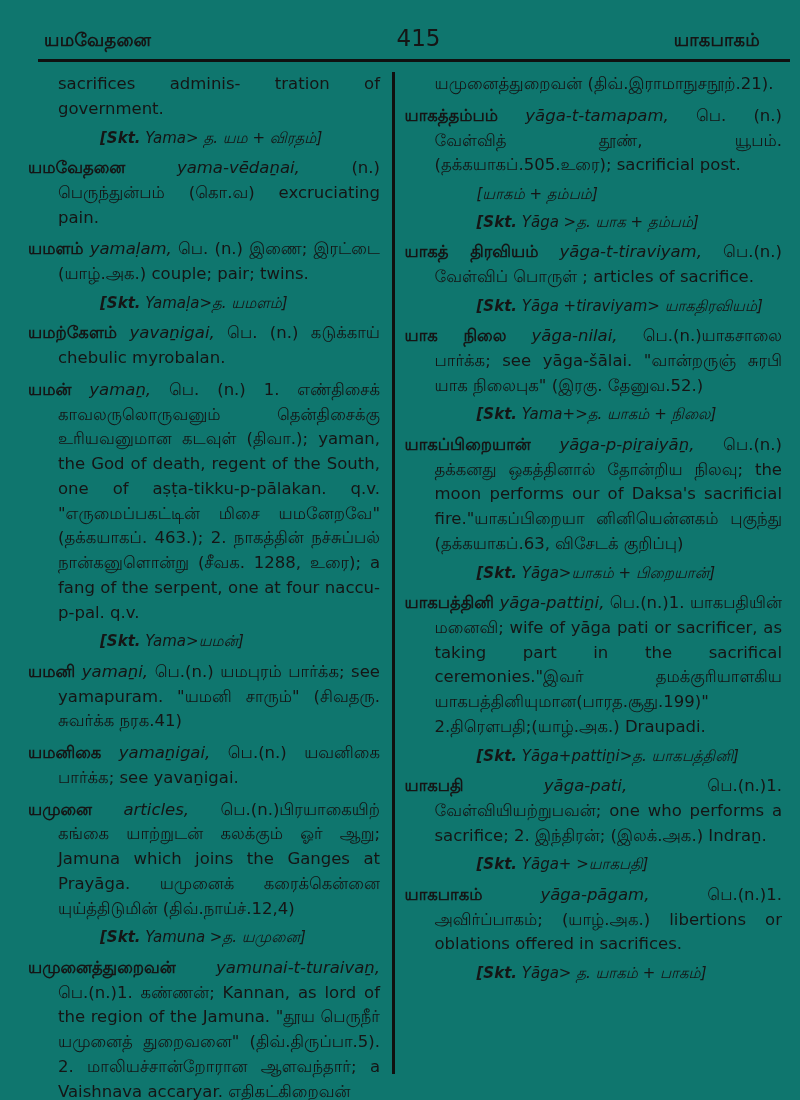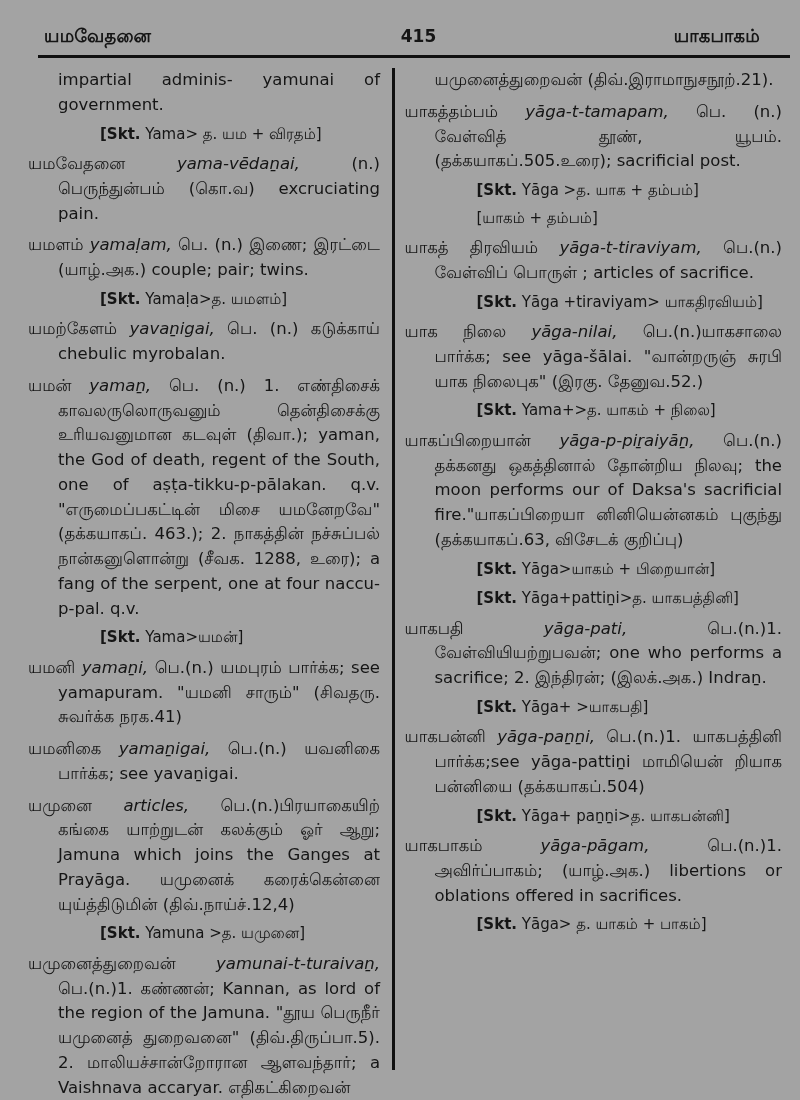--- a/index.html
+++ b/index.html
@@ -3,62 +3,63 @@
 <meta charset="utf-8">
 <style>
   html,body{margin:0;padding:0;}
   body{
     width:800px;height:1100px;
     background:#ffffff;
     font-family:"DejaVu Sans","Liberation Sans",sans-serif;
     color:#151515;
     overflow:hidden;
   }
-  .page{width:800px;height:1100px;position:relative;background:#a3a3a3;}
+  .page{width:800px;height:1100px;position:relative;background:#0f766e;}
   .page-header{
     display:flex;justify-content:space-between;align-items:baseline;
     padding:25px 40px 4px 44px;
   }
   .header-word{font-weight:bold;font-size:18px;letter-spacing:.2px;}
-  .page-number{font-size:17px;font-weight:700;transform:translateX(6px);}
+  .page-number{font-size:23px;font-weight:400;transform:translateX(6px);}
   .rule{border-top:3px solid #101010;margin:2px 10px 0 38px;}
   .columns{display:flex;align-items:stretch;padding:10px 18px 0 28px;}
   .col{font-size:16.5px;line-height:1.5;}
   .col-left{width:352px;}
   .col-right{flex:1;padding-left:10px;}
   .divider{width:2.5px;background:#101010;margin-left:12px;height:1002px;}
   .entry{margin:0 0 7px 0;}
   .entry-text{
     margin:0;
     padding-left:30px;text-indent:-30px;
     text-align:justify;
   }
   .entry-text.continuation{padding-left:30px;text-indent:0;}
-  .hw{font-weight:normal;}
+  .hw{font-weight:bold;}
   .tr{font-style:italic;}
   .ety{
     margin:5px 0 5px 72px;
+    font-style:italic;
     font-size:15px;
   }
   .ety b{font-weight:bold;}
 </style>
 </head>
 <body>
 
 <div class="page">
   <div class="page-header">
     <span class="header-word">யமவேதனை</span>
     <span class="page-number">415</span>
     <span class="header-word">யாகபாகம்</span>
   </div>
   <div class="rule"></div>
   <div class="columns">
     <div class="col col-left" id="col-left">
         <div class="entry">
-          <p class="entry-text continuation"><span class="body">impartial adminis- yamunai of government.</span></p>
+          <p class="entry-text continuation"><span class="body">sacrifices adminis- tration of government.</span></p>
           <p class="ety"><b>[Skt.</b> Yama&gt; த. யம + விரதம்]</p>
         </div>
         <div class="entry">
           <p class="entry-text"><b class="hw">யமவேதனை</b> <i class="tr">yama-vēdaṉai, </i><span class="body">(n.) பெருந்துன்பம் (கொ.வ) excruciating pain.</span></p>
         </div>
         <div class="entry">
           <p class="entry-text"><b class="hw">யமளம்</b> <i class="tr">yamaḷam, </i><span class="body">பெ. (n.) இணை; இரட்டை (யாழ்.அக.) couple; pair; twins.</span></p>
           <p class="ety"><b>[Skt.</b> Yamaḷa&gt;த. யமளம்]</p>
         </div>
         <div class="entry">
@@ -82,45 +83,42 @@
           <p class="entry-text"><b class="hw">யமுனைத்துறைவன்</b> <i class="tr">yamunai-t-turaivaṉ, </i><span class="body">பெ.(n.)1. கண்ணன்; Kannan, as lord of the region of the Jamuna. "தூய பெருநீர் யமுனைத் துறைவனை" (திவ்.திருப்பா.5). 2. மாலியச்சான்றோரான ஆளவந்தார்; a Vaishnava accaryar. எதிகட்கிறைவன்</span></p>
         </div>
       </div>
     <div class="divider"></div>
     <div class="col col-right" id="col-right">
         <div class="entry">
           <p class="entry-text continuation"><span class="body">யமுனைத்துறைவன் (திவ்.இராமாநுசநூற்.21).</span></p>
         </div>
         <div class="entry">
           <p class="entry-text"><b class="hw">யாகத்தம்பம்</b> <i class="tr">yāga-t-tamapam, </i><span class="body">பெ. (n.) வேள்வித் தூண், யூபம். (தக்கயாகப்.505.உரை); sacrificial post.</span></p>
+          <p class="ety">[யாகம் + தம்பம்]</p>
           <p class="ety"><b>[Skt.</b> Yāga &gt;த. யாக + தம்பம்]</p>
-          <p class="ety">[யாகம் + தம்பம்]</p>
         </div>
         <div class="entry">
           <p class="entry-text"><b class="hw">யாகத் திரவியம்</b> <i class="tr">yāga-t-tiraviyam, </i><span class="body">பெ.(n.) வேள்விப் பொருள் ; articles of sacrifice.</span></p>
           <p class="ety"><b>[Skt.</b> Yāga +tiraviyam&gt; யாகதிரவியம்]</p>
         </div>
         <div class="entry">
           <p class="entry-text"><b class="hw">யாக நிலை</b> <i class="tr">yāga-nilai, </i><span class="body">பெ.(n.)யாகசாலை பார்க்க; see yāga-šālai. "வான்றருஞ் சுரபி யாக நிலைபுக" (இரகு. தேனுவ.52.)</span></p>
           <p class="ety"><b>[Skt.</b> Yama+&gt;த. யாகம் + நிலை]</p>
         </div>
         <div class="entry">
           <p class="entry-text"><b class="hw">யாகப்பிறையான்</b> <i class="tr">yāga-p-piṟaiyāṉ, </i><span class="body">பெ.(n.) தக்கனது ஒகத்தினால் தோன்றிய நிலவு; the moon performs our of Daksa's sacrificial fire."யாகப்பிறையா னினியென்னகம் புகுந்து (தக்கயாகப்.63, விசேடக் குறிப்பு)</span></p>
           <p class="ety"><b>[Skt.</b> Yāga&gt;யாகம் + பிறையான்]</p>
         </div>
         <div class="entry">
+          <p class="entry-text"><b class="hw">யாகபத்தினி</b> <i class="tr">yāga-pattiṉi, </i><span class="body">பெ.(n.)1. யாகபதியின் மனைவி; wife of yāga pati or sacrificer, as taking part in the sacrifical ceremonies."இவர் தமக்குரியாளகிய யாகபத்தினியுமான(பாரத.சூது.199)" 2.திரௌபதி;(யாழ்.அக.) Draupadi.</span></p>
           <p class="ety"><b>[Skt.</b> Yāga+pattiṉi&gt;த. யாகபத்தினி]</p>
         </div>
         <div class="entry">
           <p class="entry-text"><b class="hw">யாகபதி</b> <i class="tr">yāga-pati, </i><span class="body">பெ.(n.)1. வேள்வியியற்றுபவன்; one who performs a sacrifice; 2. இந்திரன்; (இலக்.அக.) Indraṉ.</span></p>
           <p class="ety"><b>[Skt.</b> Yāga+ &gt;யாகபதி]</p>
-        </div>
-        <div class="entry">
-          <p class="entry-text"><b class="hw">யாகபன்னி</b> <i class="tr">yāga-paṉṉi, </i><span class="body">பெ.(n.)1. யாகபத்தினி பார்க்க;see yāga-pattiṉi மாமியென் றியாக பன்னியை (தக்கயாகப்.504)</span></p>
-          <p class="ety"><b>[Skt.</b> Yāga+ paṉṉi&gt;த. யாகபன்னி]</p>
         </div>
         <div class="entry">
           <p class="entry-text"><b class="hw">யாகபாகம்</b> <i class="tr">yāga-pāgam, </i><span class="body">பெ.(n.)1. அவிர்ப்பாகம்; (யாழ்.அக.) libertions or oblations offered in sacrifices.</span></p>
           <p class="ety"><b>[Skt.</b> Yāga&gt; த. யாகம் + பாகம்]</p>
         </div>
       </div>
   </div>
 </div>
 
 </body></html>

